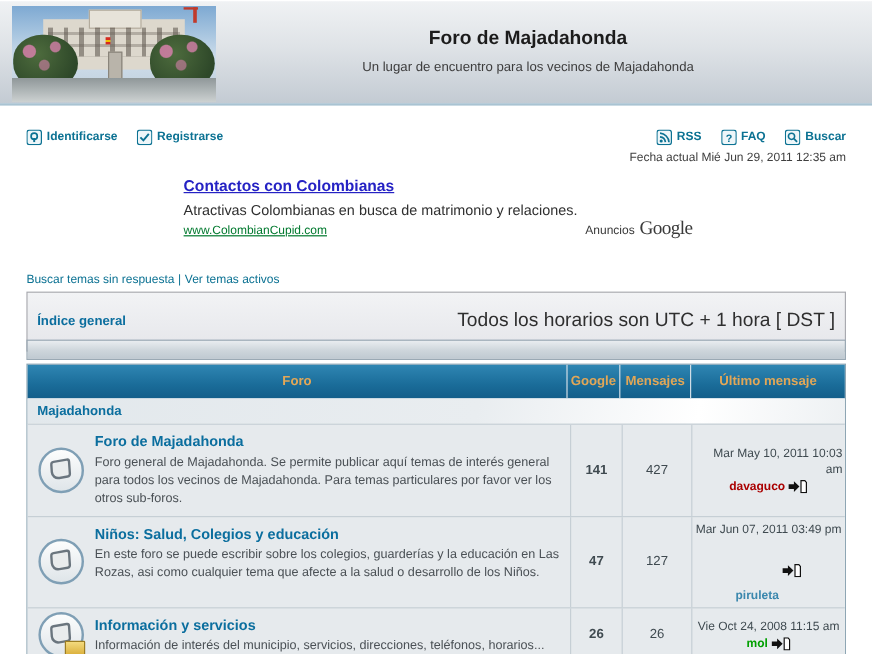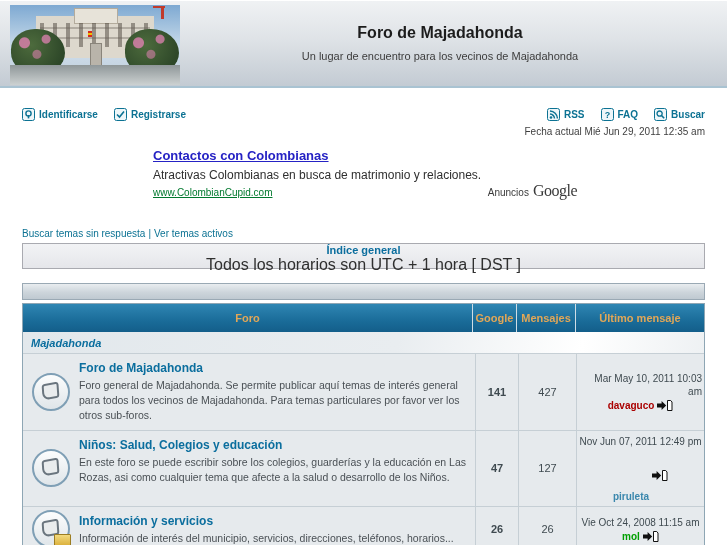--- a/index.html
+++ b/index.html
@@ -52,39 +52,39 @@
   .ad-brand{position:absolute;right:0;bottom:2px;color:#3a3a3a;}
   .ad-brand .small{font-size:10px;margin-right:4px;}
   .ad-brand .google{font-family:"Liberation Serif","DejaVu Serif",serif;font-size:16px;letter-spacing:-.5px;}
 
   
   .quicklinks{position:absolute;left:22px;top:228px;font-size:10px;color:#0c7293;}
   .quicklinks a{color:#0c7293;}
   .quicklinks .sep{color:#0c7293;margin:0 3px;}
   .index-bar{position:absolute;left:22px;top:243px;width:665px;height:24px;
     border:1px solid #a9aab0;background:linear-gradient(#f2f3f5,#e5e6ea);
-    display:flex;align-items:center;justify-content:space-between;padding:0 8px;flex-direction:column;}
+    display:flex;align-items:center;justify-content:space-between;padding:12px 8px;}
   .index-title{font-size:11px;font-weight:bold;color:#0b6e9e;}
   .index-tz{font-size:16px;color:#2f2f2f;}
 
   
   .ftable{position:absolute;left:22px;top:283px;width:683px;}
   .ftable-top{height:15px;border:1px solid #9aa9b4;
     background:linear-gradient(#e9edf0 0%,#cdd5db 55%,#bfc9d1 100%);margin-bottom:3px;}
   .ftable-body{border:1px solid #8ea6b4;}
   .thead{display:flex;height:28px;background:linear-gradient(#2f86b3 0%,#1a6c99 60%,#135e8a 100%);
     color:#e2a757;font-size:11px;font-weight:bold;}
   .thead .hc{display:flex;align-items:center;justify-content:center;}
   .hc-foro{flex:1;}
   .hc-temas{width:43px;border-left:1px solid #cfdde6;}
   .hc-msj{width:58px;border-left:1px solid #cfdde6;}
   .hc-last{width:128px;border-left:1px solid #cfdde6;}
   .cat-row{height:21px;display:flex;align-items:center;padding-left:8px;
     border-top:1px solid #c6cfd5;
-    background:linear-gradient(100deg,#e2e8ec 0%,#e9edf0 55%,#ffffff 82%,#eef1f3 100%);font-style:italic;}
+    background:linear-gradient(100deg,#e2e8ec 0%,#e9edf0 55%,#ffffff 82%,#eef1f3 100%);}
   .cat-row:first-child{border-top:none;}
   .cat-link{font-size:11px;font-weight:bold;color:#0b6e9e;}
   .forum-row{display:flex;border-top:1px solid #c6cfd5;background:#e6eaed;}
   .cell{box-sizing:border-box;}
   .icon-cell{width:56px;display:flex;align-items:center;justify-content:center;}
   .main-cell{flex:1;padding:5px 8px 6px 0;}
   .f-title{display:block;font-size:12px;font-weight:bold;color:#0b6e9e;margin:2px 0 3px;}
   .f-desc{font-size:10.5px;color:#4a5055;line-height:1.45;}
   .num-cell{display:flex;align-items:center;justify-content:center;font-size:11px;color:#3f4a50;
     border-left:1px solid #c6cfd5;}
@@ -230,21 +230,21 @@
     <div class="cell icon-cell">
       <div class="ficon"></div>
     </div>
     <div class="cell main-cell">
       <a class="f-title">Niños: Salud, Colegios y educación</a>
       <div class="f-desc">En este foro se puede escribir sobre los colegios, guarderías y la educación en Las Rozas, asi como cualquier tema que afecte a la salud o desarrollo de los Niños.</div>
     </div>
     <div class="cell num-cell num-temas">47</div>
     <div class="cell num-cell num-msj">127</div>
     <div class="cell last-cell">
-      <div class="l-date">Nov Jun 07, 2011 12:49 pm</div>
+      <div class="l-date">Mar Jun 07, 2011 03:49 pm</div>
       <div class="l-user-line">
         <a class="l-user" style="color: rgb(58, 135, 173); margin-top: 41px;">piruleta</a>
         <svg width="16" height="11" viewBox="0 0 16 11">
                   <path d="M0 3.6h4.6V1l4.6 4.5-4.6 4.5V7.4H0z" fill="#111"></path>
                   <path d="M10.5 0.5h3.2l1.3 1.5v8.5h-4.5z" fill="#fff" stroke="#111" stroke-width="1"></path>
                 </svg>
       </div>
     </div>
   </div>
 

